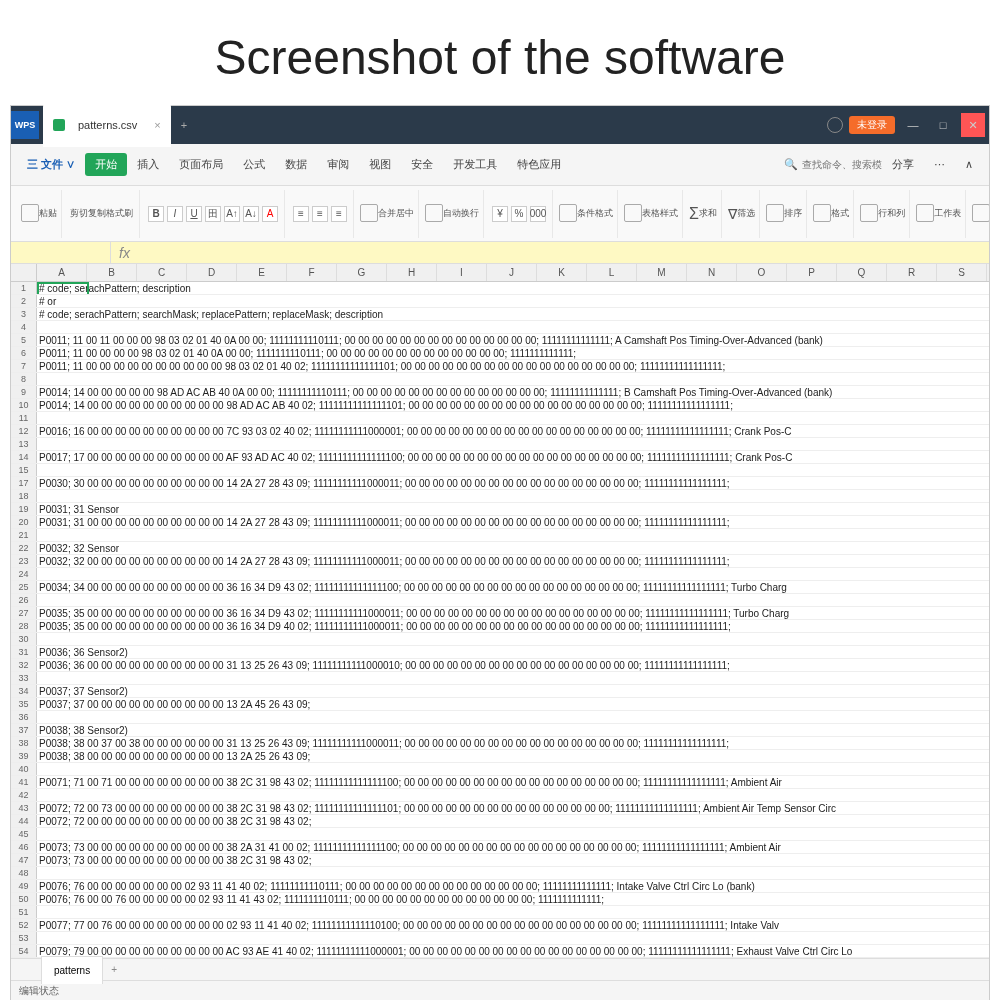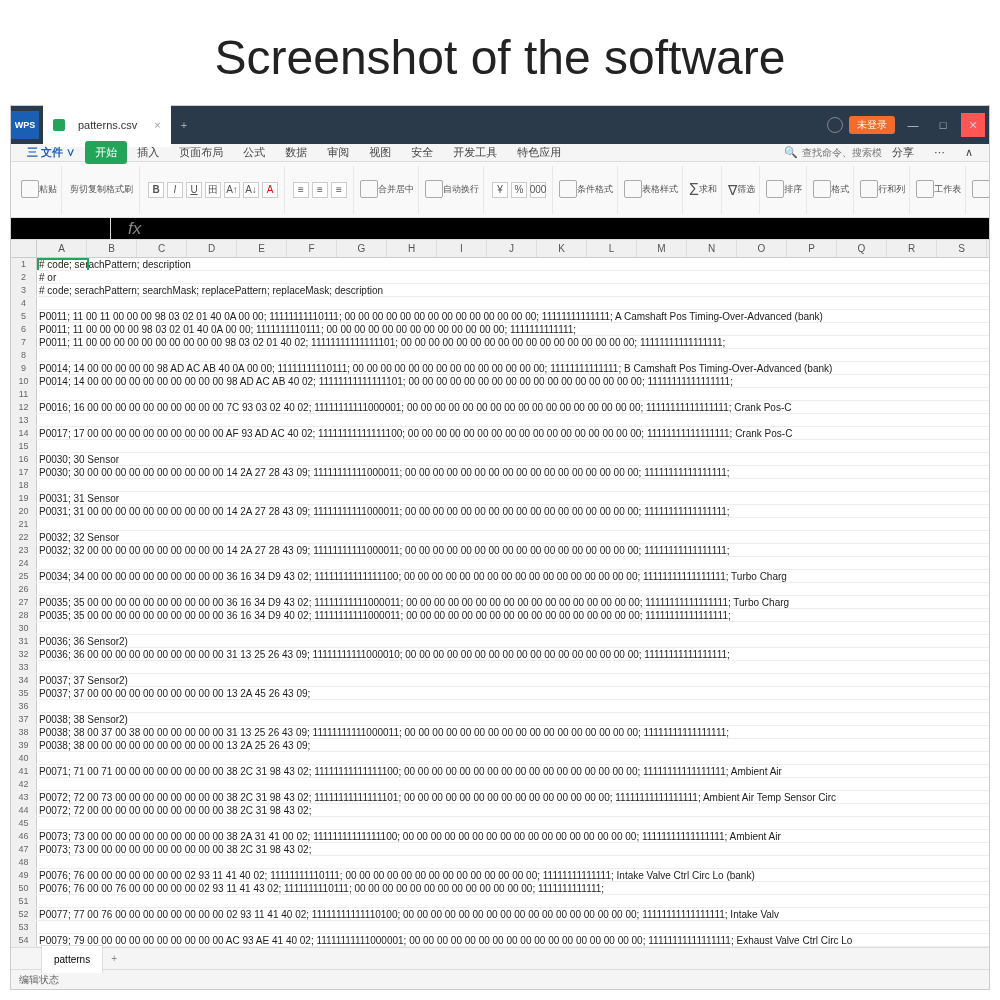--- a/index.html
+++ b/index.html
@@ -6,33 +6,33 @@
 body { background:#fff; width:1000px; height:1000px; overflow:hidden; }
 .page-title { font-size:48px; font-weight:300; text-align:center; padding:30px 0 20px; color:#222; }
 .app { border:1px solid #ccc; margin:0 10px; background:#fff; }
 .titlebar { background:#2b3a4a; height:38px; display:flex; align-items:center; color:#fff; font-size:11px; }
 .titlebar .logo { background:#1a5fb4; width:28px; height:28px; display:flex; align-items:center; justify-content:center; font-size:9px; font-weight:bold; }
 .titlebar .tab-file { background:#fff; color:#333; padding:16px 10px; margin-left:4px; border-radius:4px 4px 0 0; display:flex; align-items:center; gap:13px; }
 .titlebar .tab-file .fi { width:12px; height:12px; background:#22a559; border-radius:2px; }
 .titlebar .right { margin-left:auto; display:flex; align-items:center; gap:6px; padding-right:4px; }
 .titlebar .login-btn { background:#f56c2a; padding:2px 8px; border-radius:3px; font-size:10px; }
 .titlebar .win-btn { width:24px; height:24px; display:flex; align-items:center; justify-content:center; font-size:11px; color:#ccc; }
-.menubar { background:#f5f5f5; height:18px; display:flex; align-items:center; font-size:11px; color:#444; padding:0 6px; border-bottom:1px solid #ddd; }
+.menubar { background:#f5f5f5; height:42px; display:flex; align-items:center; font-size:11px; color:#444; padding:0 6px; border-bottom:1px solid #ddd; }
 .menubar .m { padding:4px 10px; }
 .menubar .m.active { background:#22a559; color:#fff; border-radius:3px; }
 .menubar .m.file { color:#1a5fb4; font-weight:bold; }
 .menubar .search { margin-left:auto; display:flex; align-items:center; gap:4px; color:#888; }
 .menubar .search input { border:none; background:transparent; font-size:10px; width:80px; }
 .ribbon { background:#f9f9f9; height:56px; border-bottom:1px solid #ddd; display:flex; align-items:center; padding:0 6px; gap:2px; font-size:9px; color:#555; overflow:hidden; }
 .rg { display:flex; flex-direction:row; align-items:center; justify-content:center; padding:0 4px; border-right:1px solid #e8e8e8; height:48px; }
 .rg .ico { width:18px; height:18px; border:1px solid #aaa; border-radius:2px; margin-bottom:2px; }
 .rg .lbl { font-size:9px; white-space:nowrap; }
 .rg-row { display:flex; gap:3px; }
 .rg-row .tb { border:1px solid #ccc; width:16px; height:16px; display:flex; align-items:center; justify-content:center; font-size:10px; background:#fff; }
-.fb { display:flex; align-items:center; height:22px; border-bottom:1px solid #ddd; font-size:17px; background:#000000;gap:9px; }
+.fb { display:flex; align-items:center; height:22px; border-bottom:1px solid #ddd; font-size:14px; background:#fef9c3; }
 .fb .cell-ref { width:100px; border-right:1px solid #ddd; padding:0 6px; height:100%; display:flex; align-items:center; }
 .fb .fx { padding:0 8px; color:#888; font-style:italic; }
 .grid-wrap { overflow:hidden; background:#fff; }
 .col-hdrs { display:flex; background:#f0f0f0; border-bottom:1px solid #ccc; height:18px; }
 .rn-space { width:26px; border-right:1px solid #ccc; background:#f0f0f0; }
 .ch { flex:0 0 50px; border-right:1px solid #ddd; text-align:center; font-size:10px; color:#555; line-height:18px; }
 .rows { font-size:10px; font-family:"Consolas","Courier New",monospace; color:#222; }
 .row { display:flex; height:13px; border-bottom:1px solid #eee; }
 .rn { width:26px; background:#f0f0f0; border-right:1px solid #ccc; text-align:center; font-size:9px; color:#666; line-height:13px; }
 .rc { padding-left:2px; white-space:nowrap; overflow:hidden; line-height:13px; flex:1; }
@@ -262,24 +262,20 @@
         </div>
         <div class="row">
           <div class="rn">14</div>
           <div class="rc">P0017; 17 00 00 00 00 00 00 00 00 00 00 AF 93 AD AC 40 02; 11111111111111100; 00 00 00 00 00 00 00 00 00 00 00 00 00 00 00 00 00; 11111111111111111; Crank Pos-C</div>
         </div>
         <div class="row">
           <div class="rn">15</div>
           <div class="rc"></div>
         </div>
         <div class="row">
-          <div class="rn">16</div>
-          <div class="rc">P0030; 30 Sensor</div>
-        </div>
-        <div class="row">
           <div class="rn">17</div>
           <div class="rc">P0030; 30 00 00 00 00 00 00 00 00 00 00 14 2A 27 28 43 09; 11111111111000011; 00 00 00 00 00 00 00 00 00 00 00 00 00 00 00 00 00; 11111111111111111;</div>
         </div>
         <div class="row">
           <div class="rn">18</div>
           <div class="rc"></div>
         </div>
         <div class="row">
           <div class="rn">19</div>
           <div class="rc">P0031; 31 Sensor</div>

